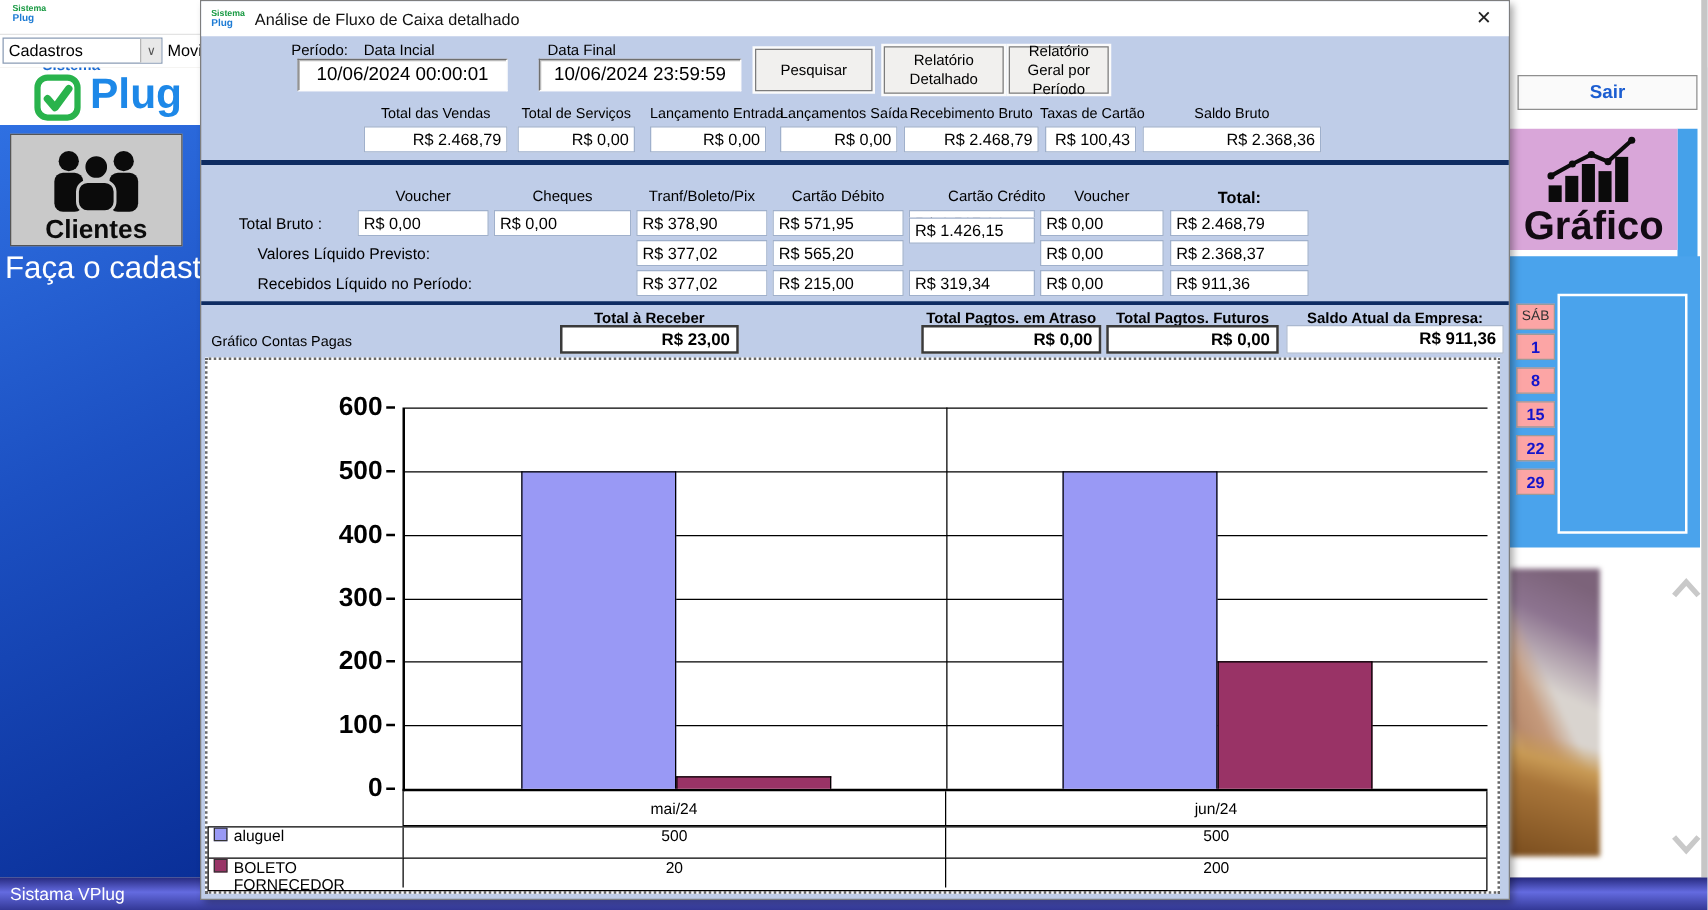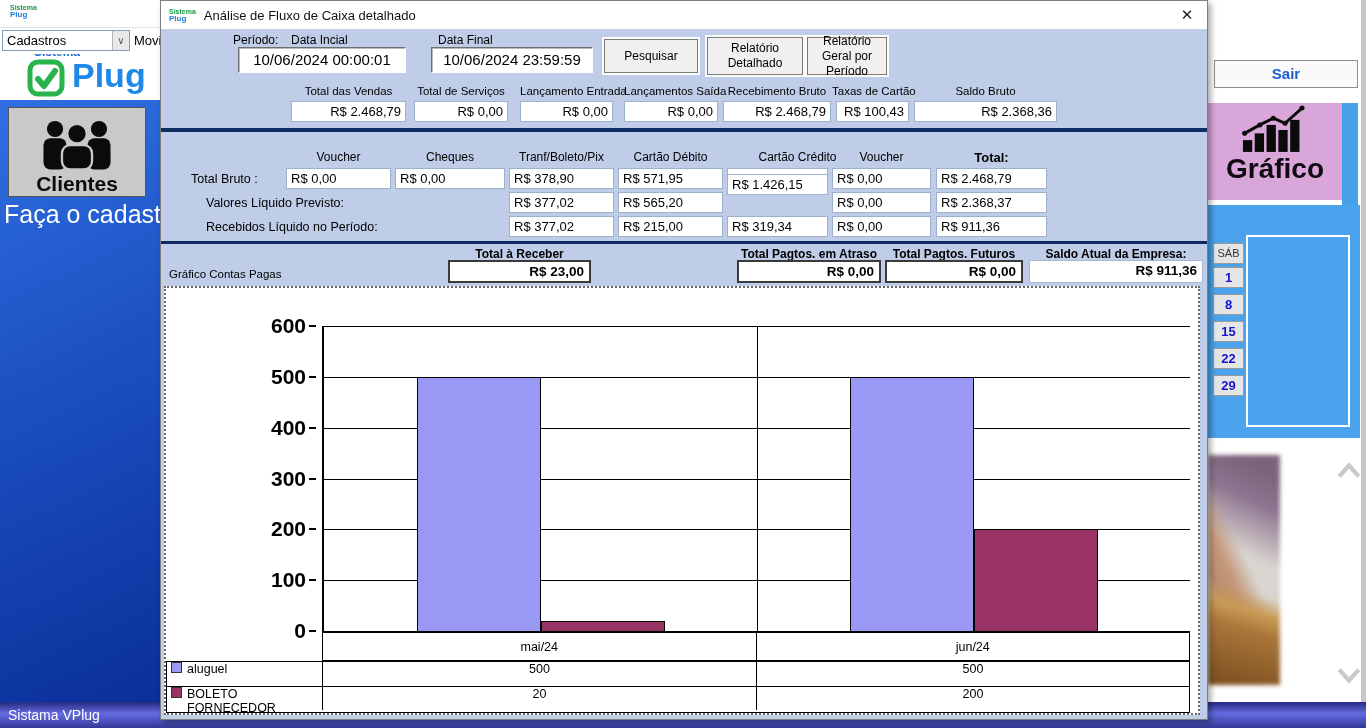--- a/index.html
+++ b/index.html
@@ -22,25 +22,25 @@
   .logo-plug{left:72px;top:2px;font-size:34px;font-weight:bold;color:#1d88e8}
   .left-panel{left:0;top:100px;width:160px;height:602px;background:linear-gradient(155deg,#2f70e2 0%,#1c50c2 45%,#0a2f98 100%);overflow:hidden}
   .clientes{left:8px;top:7px;width:138px;height:90px;background:#c9c9c9;border:1px solid #555;display:flex;flex-direction:column;align-items:center;justify-content:flex-end;cursor:pointer}
   .clientes .lbl{font-size:21px;font-weight:bold;color:#0b0b0b;line-height:1.1;margin-bottom:1px}
   .marquee{left:4px;top:100px;width:156px;font-size:25px;color:#fff;white-space:nowrap;overflow:hidden}
   .statusbar{left:0;top:702px;width:1366px;height:26px;background:linear-gradient(180deg,#272a80 0%,#646be0 45%,#333896 100%);color:#fff;font-size:14px;line-height:26px;padding-left:8px;z-index:5}
   
   .right-panel{left:1208px;top:0;width:158px;height:702px;background:#fff}
   .sair{left:1214px;top:60px;width:144px;height:28px;background:#fafafa;border:1px solid #8f8f8f;color:#1c5ed1;font-weight:bold;font-size:15px;text-align:center;line-height:26px;cursor:pointer}
   .grafico{left:1208px;top:103px;width:134px;height:97px;background:#d9a6d9;display:flex;flex-direction:column;align-items:center;justify-content:flex-end;cursor:pointer}
-  .grafico .lbl{font-size:28px;font-weight:bold;color:#120a12;line-height:1.05;margin-bottom:17px}
+  .grafico .lbl{font-size:32px;font-weight:bold;color:#120a12;line-height:1.05;margin-bottom:2px}
   .blue-strip{left:1342px;top:103px;width:16px;height:104px;background:#45a1ea}
   .calendar{left:1208px;top:205px;width:152px;height:233px;background:#4aa3ec}
   .cal-frame{left:38px;top:30px;width:104px;height:192px;border:2px solid #fff}
-  .cal-cell{left:5px;width:31px;height:21px;background:#e5e5e5;border:1px solid #9a9a9a;font-size:13px;font-weight:bold;color:#1414cc;text-align:center;line-height:19px;cursor:pointer}
+  .cal-cell{left:5px;width:31px;height:21px;background:#fca5a5;border:1px solid #9a9a9a;font-size:13px;font-weight:bold;color:#1414cc;text-align:center;line-height:19px;cursor:pointer}
   .cal-head{font-weight:normal;color:#333;font-size:11px;cursor:default}
   .photo{left:1208px;top:455px;width:72px;height:230px;filter:blur(2px);background:
     linear-gradient(16deg,#7a4d1e 0%,#a9763a 26%,#c89a55 34%,rgba(200,160,100,0) 42%),
     linear-gradient(245deg,rgba(120,90,120,0) 46%,#c59a7c 58%,#b88a6c 70%,rgba(180,140,110,0) 84%),
     linear-gradient(205deg,#7c637a 8%,#8d7490 22%,rgba(140,110,140,0) 44%),
     #d9d4cf}
   .scroll-chev{left:1336px;width:26px;height:26px;color:#c9c9c9;cursor:pointer}
   .win-edge{left:1361px;top:0;width:5px;height:702px;background:#c6c6c6}
   
   .dialog{left:160px;top:0;width:1048px;height:720px;background:#bfcde8;border:1px solid #7e7e7e;box-shadow:3px 3px 6px rgba(0,0,0,.35);z-index:10}

